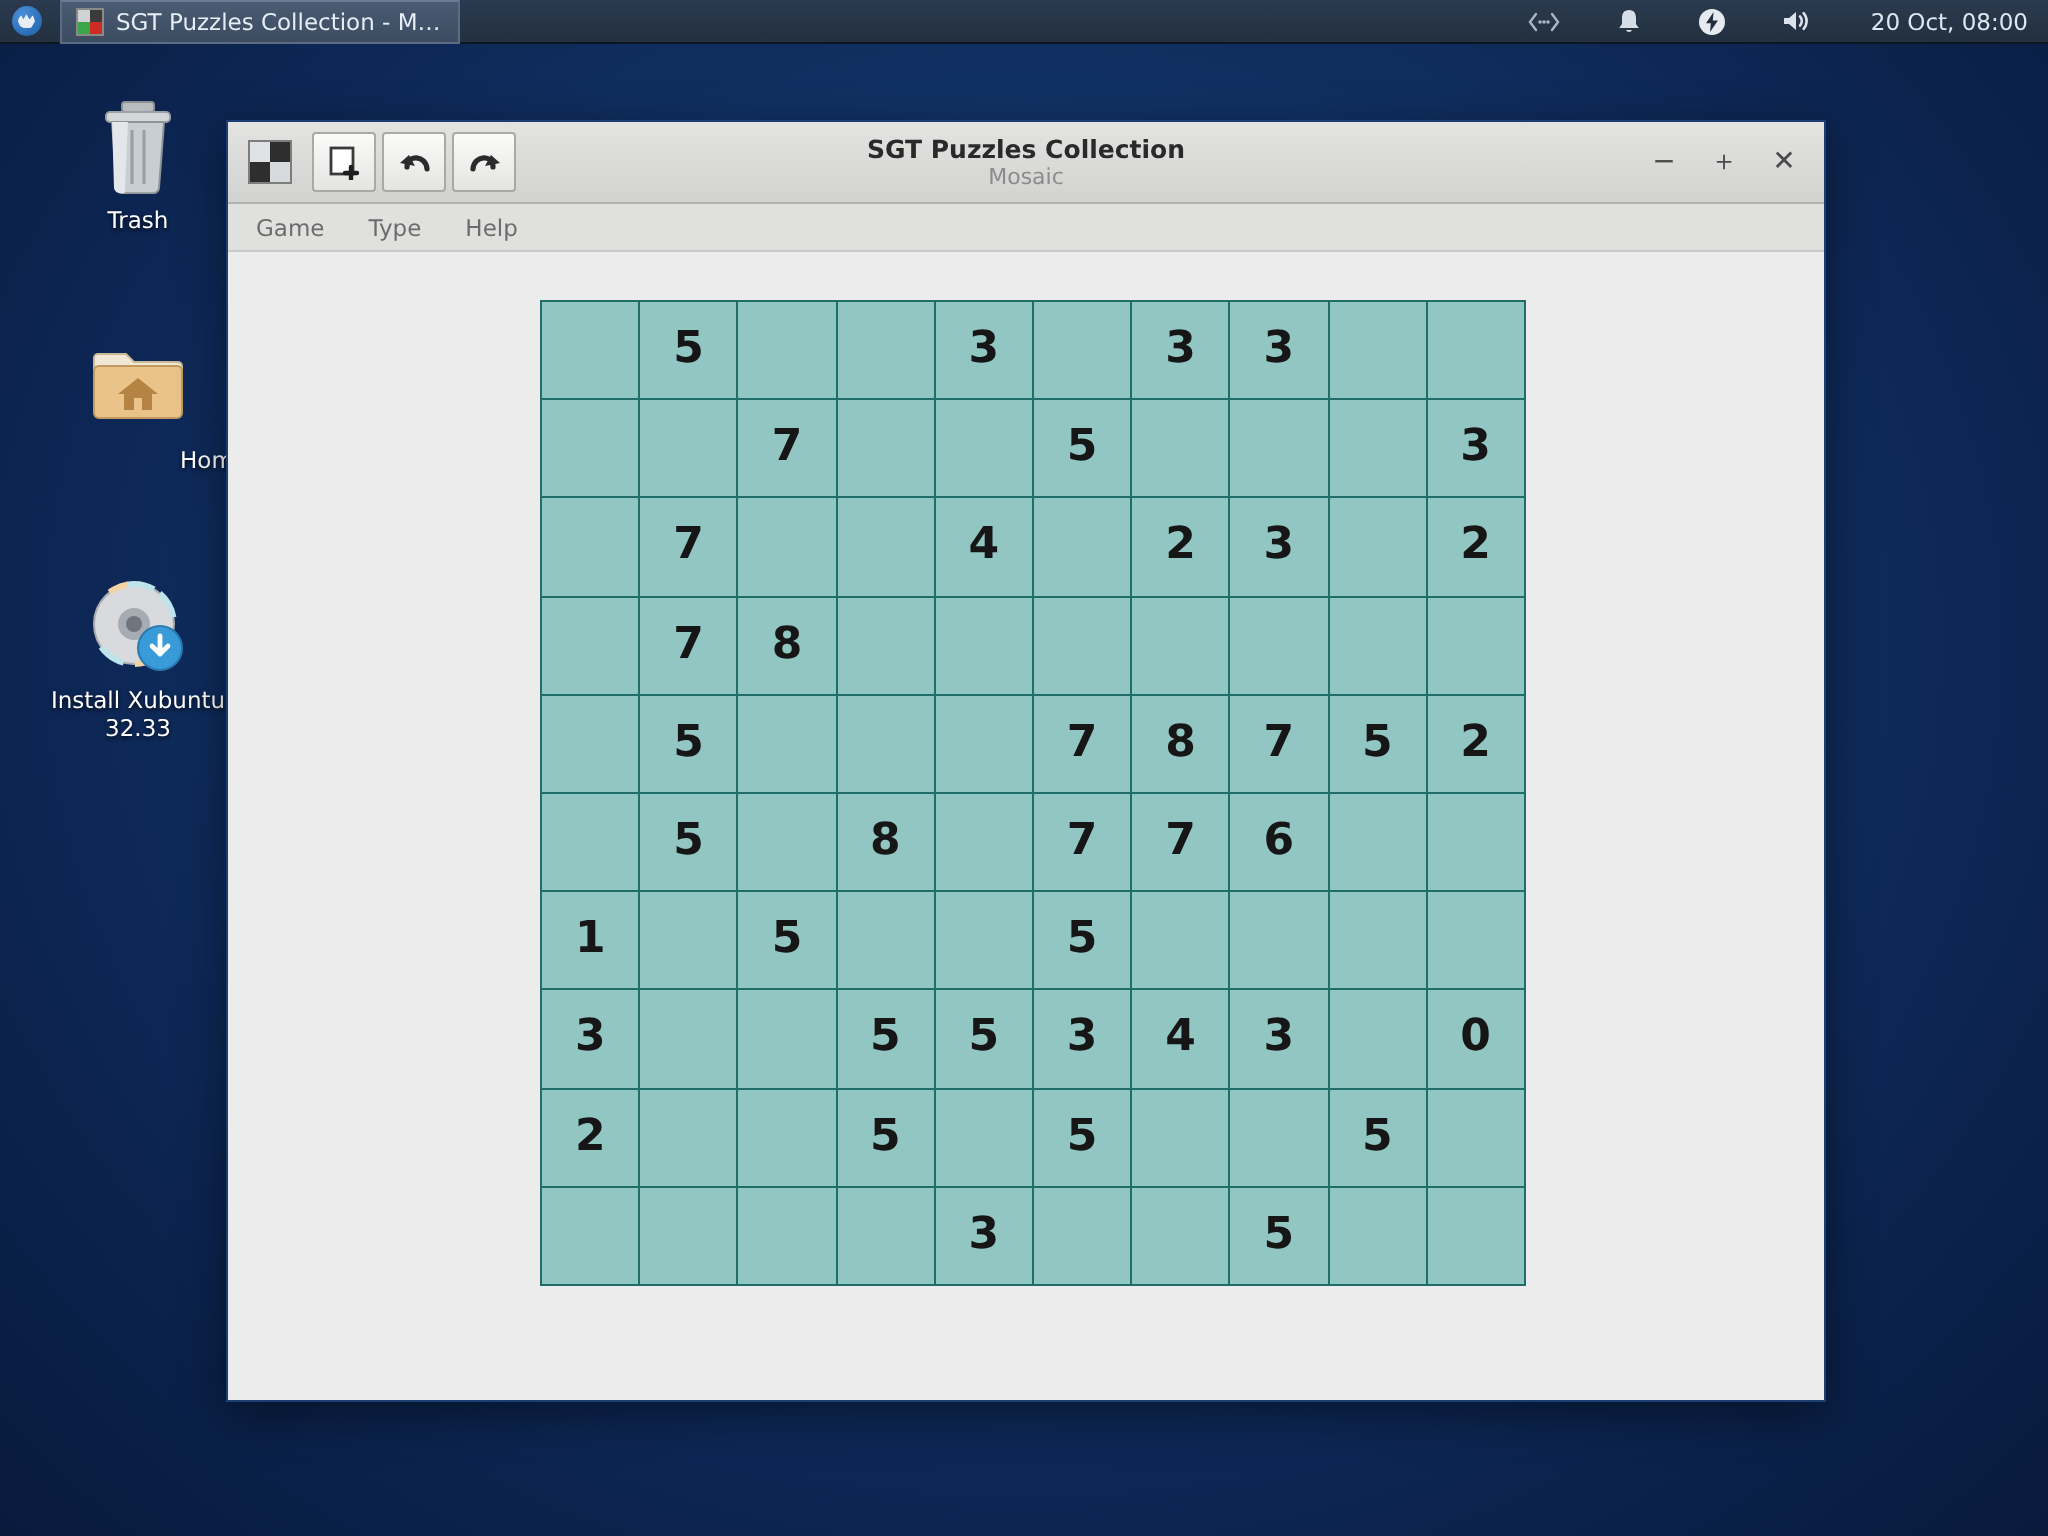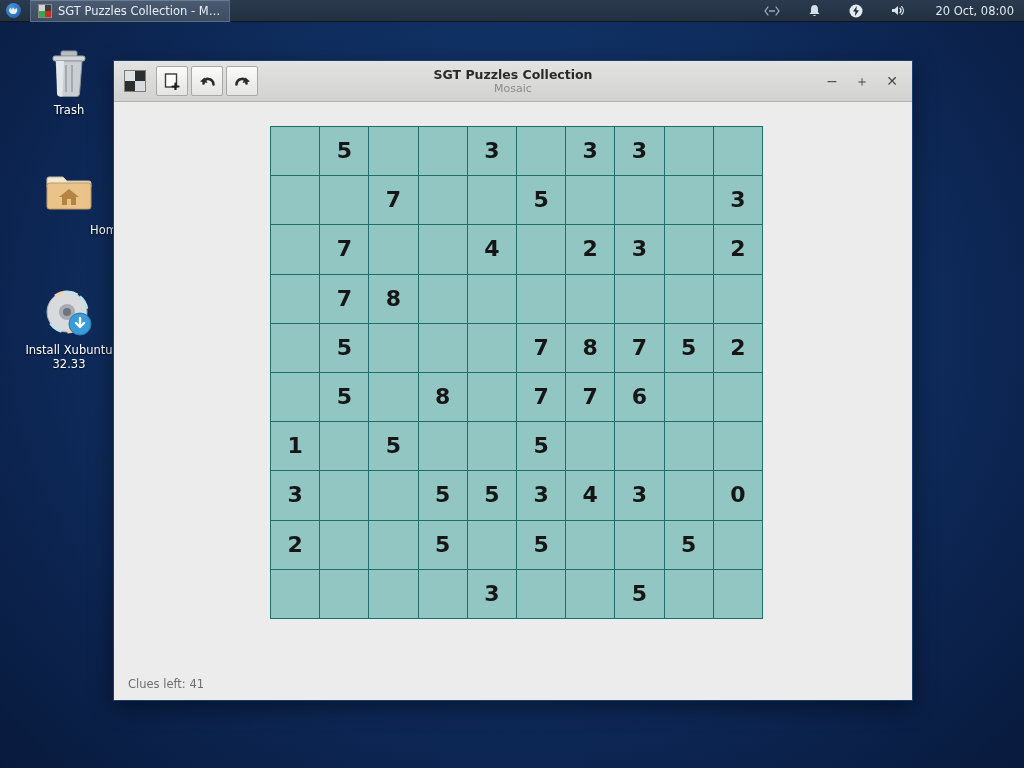--- a/index.html
+++ b/index.html
@@ -233,20 +233,25 @@
       <div id="win-subtitle">Mosaic</div>
     </div>
 
     <div class="tb-right">
       <div class="wbtn">−</div>
       <div class="wbtn">＋</div>
       <div class="wbtn">✕</div>
     </div>
   </div>
 
+  <div id="menubar">
+    <div class="menu-item">Game</div>
+    <div class="menu-item">Type</div>
+    <div class="menu-item">Help</div>
+  </div>
 
   <div id="canvas">
     <div id="grid">
         <div class="cell"></div>
         <div class="cell">5</div>
         <div class="cell"></div>
         <div class="cell"></div>
         <div class="cell">3</div>
         <div class="cell"></div>
         <div class="cell">3</div>
@@ -339,23 +344,20 @@
         <div class="cell"></div>
         <div class="cell">3</div>
         <div class="cell"></div>
         <div class="cell"></div>
         <div class="cell">5</div>
         <div class="cell"></div>
         <div class="cell"></div>
       </div>
   </div>
 
-  <div id="statusbar">
-    <div id="status-text">Clues left: 41</div>
-  </div>
 </div>
 
 <div id="taskbar">
   <div id="whisker">
     <span class="whisker-circle"></span>
   </div>
   <div class="task-button">
     <span class="task-icon">
         <i></i>
         <i></i>

